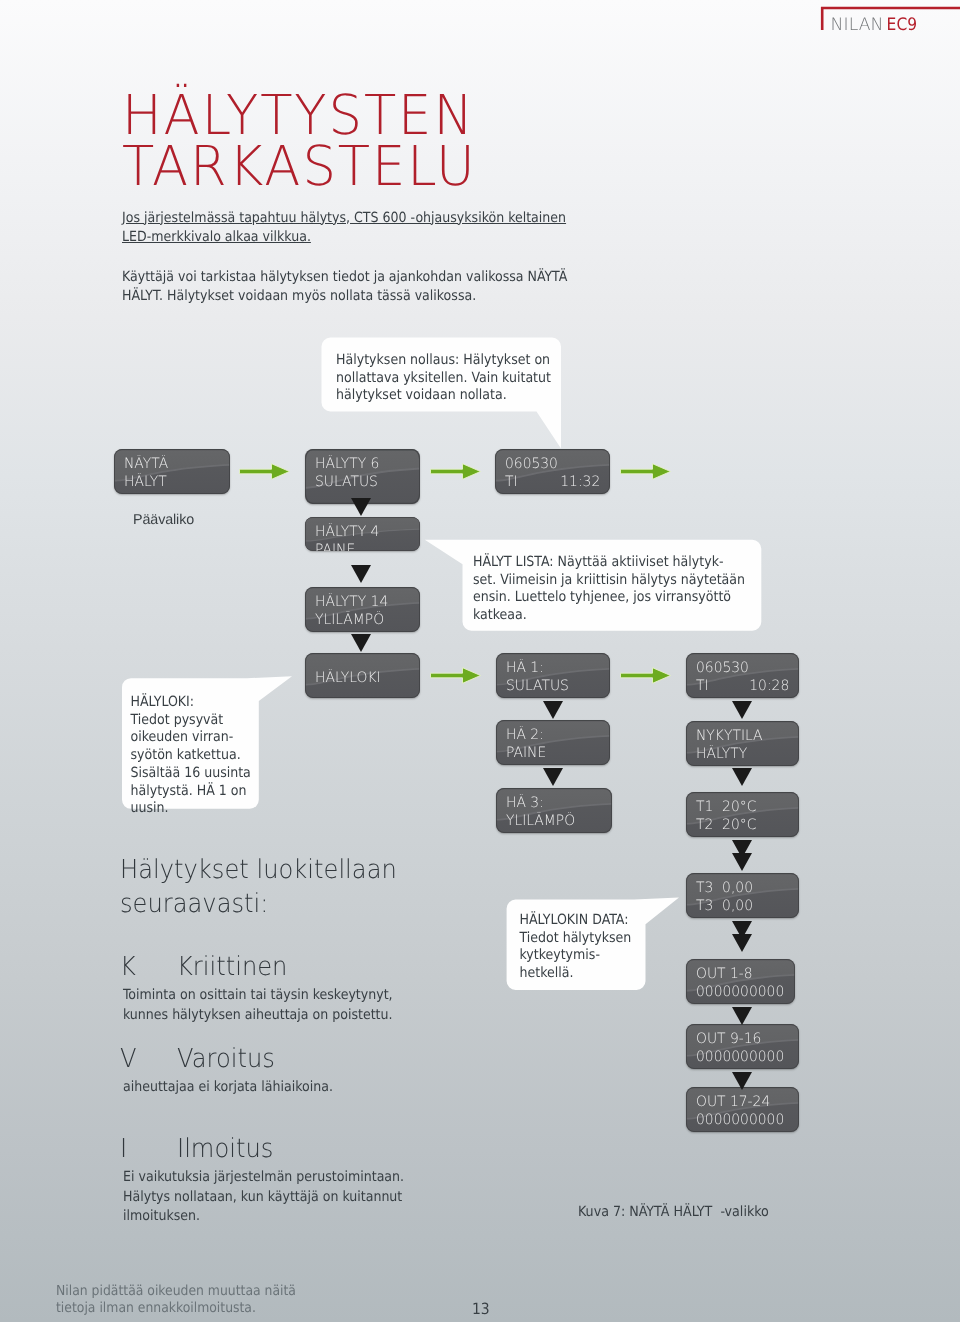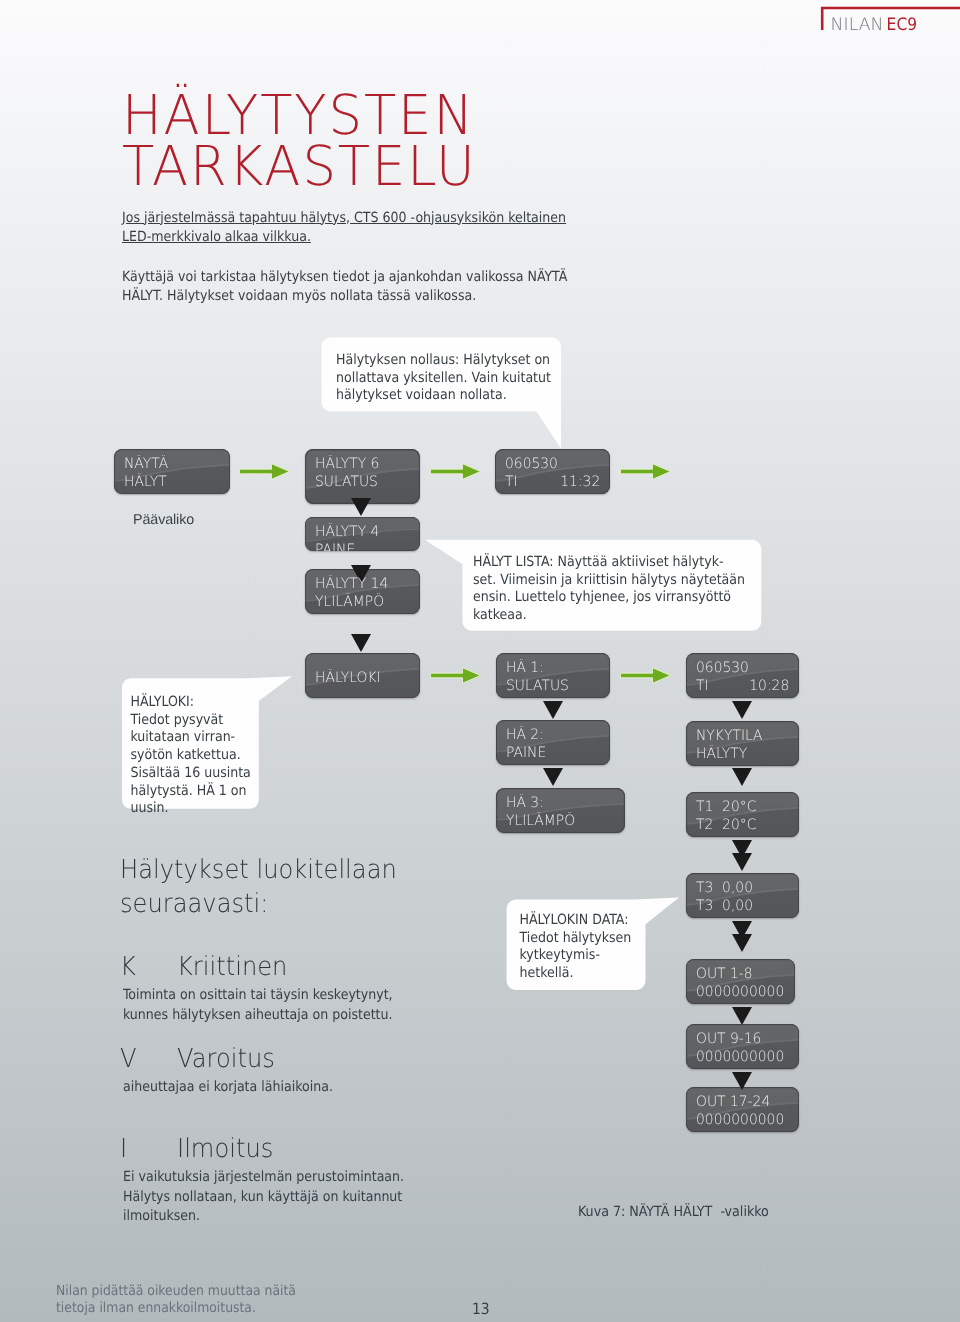--- a/index.html
+++ b/index.html
@@ -140,21 +140,21 @@
       <rect x="0" y="0" width="120" height="46" fill="url(#bxA)"></rect>
       <path d="M0 31.5 C 22 31.5, 42 18.8, 120 15.4 L120 0 L0 0 Z" fill="url(#bxB)"></path>
       <path d="M0 31.5 C 22 31.5, 42 18.8, 120 15.4 L120 17.2 C 43 20.6, 23 33.3, 0 33.3 Z" fill="#9C9DA0" opacity="0.30"></path>
       <rect x="0" y="0" width="120" height="1.4" fill="#4C4D4F" opacity="0.5"></rect>
     </g>
     <rect x="0.5" y="0.5" width="114" height="44" rx="7.4" ry="7.4" fill="none" stroke="#404143" stroke-width="1" opacity="0.8"></rect>
   </svg>
   <div class="t t1">HÄLYTY 4</div>
   <div class="t t2">PAINE</div>
 </div>
-<div class="abs box" style="left:305px;top:569px;width:115px;height:45px">
+<div class="abs box" style="left:305px;top:587px;width:115px;height:45px">
   <svg class="bg" viewBox="0 0 115 45" preserveAspectRatio="none">
     <g clip-path="url(#bxclip)" transform="scale(0.95833,0.97826)">
       <rect x="0" y="0" width="120" height="46" fill="url(#bxA)"></rect>
       <path d="M0 31.5 C 22 31.5, 42 18.8, 120 15.4 L120 0 L0 0 Z" fill="url(#bxB)"></path>
       <path d="M0 31.5 C 22 31.5, 42 18.8, 120 15.4 L120 17.2 C 43 20.6, 23 33.3, 0 33.3 Z" fill="#9C9DA0" opacity="0.30"></path>
       <rect x="0" y="0" width="120" height="1.4" fill="#4C4D4F" opacity="0.5"></rect>
     </g>
     <rect x="0.5" y="0.5" width="114" height="44" rx="7.4" ry="7.4" fill="none" stroke="#404143" stroke-width="1" opacity="0.8"></rect>
   </svg>
   <div class="t t1">HÄLYTY 14</div>
@@ -191,21 +191,21 @@
       <rect x="0" y="0" width="120" height="46" fill="url(#bxA)"></rect>
       <path d="M0 31.5 C 22 31.5, 42 18.8, 120 15.4 L120 0 L0 0 Z" fill="url(#bxB)"></path>
       <path d="M0 31.5 C 22 31.5, 42 18.8, 120 15.4 L120 17.2 C 43 20.6, 23 33.3, 0 33.3 Z" fill="#9C9DA0" opacity="0.30"></path>
       <rect x="0" y="0" width="120" height="1.4" fill="#4C4D4F" opacity="0.5"></rect>
     </g>
     <rect x="0.5" y="0.5" width="113" height="44" rx="7.4" ry="7.4" fill="none" stroke="#404143" stroke-width="1" opacity="0.8"></rect>
   </svg>
   <div class="t t1">HÄ 2:</div>
   <div class="t t2">PAINE</div>
 </div>
-<div class="abs box" style="left:496px;top:788px;width:129px;height:45px">
+<div class="abs box" style="left:496px;top:788px;width:116px;height:45px">
   <svg class="bg" viewBox="0 0 114 45" preserveAspectRatio="none">
     <g clip-path="url(#bxclip)" transform="scale(0.95000,0.97826)">
       <rect x="0" y="0" width="120" height="46" fill="url(#bxA)"></rect>
       <path d="M0 31.5 C 22 31.5, 42 18.8, 120 15.4 L120 0 L0 0 Z" fill="url(#bxB)"></path>
       <path d="M0 31.5 C 22 31.5, 42 18.8, 120 15.4 L120 17.2 C 43 20.6, 23 33.3, 0 33.3 Z" fill="#9C9DA0" opacity="0.30"></path>
       <rect x="0" y="0" width="120" height="1.4" fill="#4C4D4F" opacity="0.5"></rect>
     </g>
     <rect x="0.5" y="0.5" width="113" height="44" rx="7.4" ry="7.4" fill="none" stroke="#404143" stroke-width="1" opacity="0.8"></rect>
   </svg>
   <div class="t t1">HÄ 3:</div>
@@ -377,21 +377,21 @@
   </div>
 </div>
 
 <div class="abs" style="left:121px;top:675px;width:174px;height:136px">
   <svg style="position:absolute;left:0;top:0" width="174" height="136" viewBox="0 0 174 136">
     <path d="M10 3.2 H126 L171 1.2 L137.8 26 V124.8 A9 9 0 0 1 128.8 133.8 H10 A9 9 0 0 1 1 124.8 V12.2 A9 9 0 0 1 10 3.2 Z" fill="#FEFEFE"></path>
   </svg>
   <div class="tx" style="left:9.5px;top:19px;width:124px">
     <div>HÄLYLOKI:</div>
     <div>Tiedot pysyvät</div>
-    <div>kuitataan virran-</div>
+    <div>oikeuden virran-</div>
     <div>syötön katkettua.</div>
     <div>Sisältää 16 uusinta</div>
     <div>hälytystä. HÄ 1 on</div>
     <div>uusin.</div>
   </div>
 </div>
 
 <div class="abs" style="left:506px;top:897px;width:174px;height:95px">
   <svg style="position:absolute;left:0;top:0" width="174" height="95" viewBox="0 0 174 95">
     <path d="M9.6 2.6 H128 L173 0.6 L139.5 27.2 V84 A9 9 0 0 1 130.5 93 H9.6 A9 9 0 0 1 0.6 84 V11.6 A9 9 0 0 1 9.6 2.6 Z" fill="#FEFEFE"></path>

